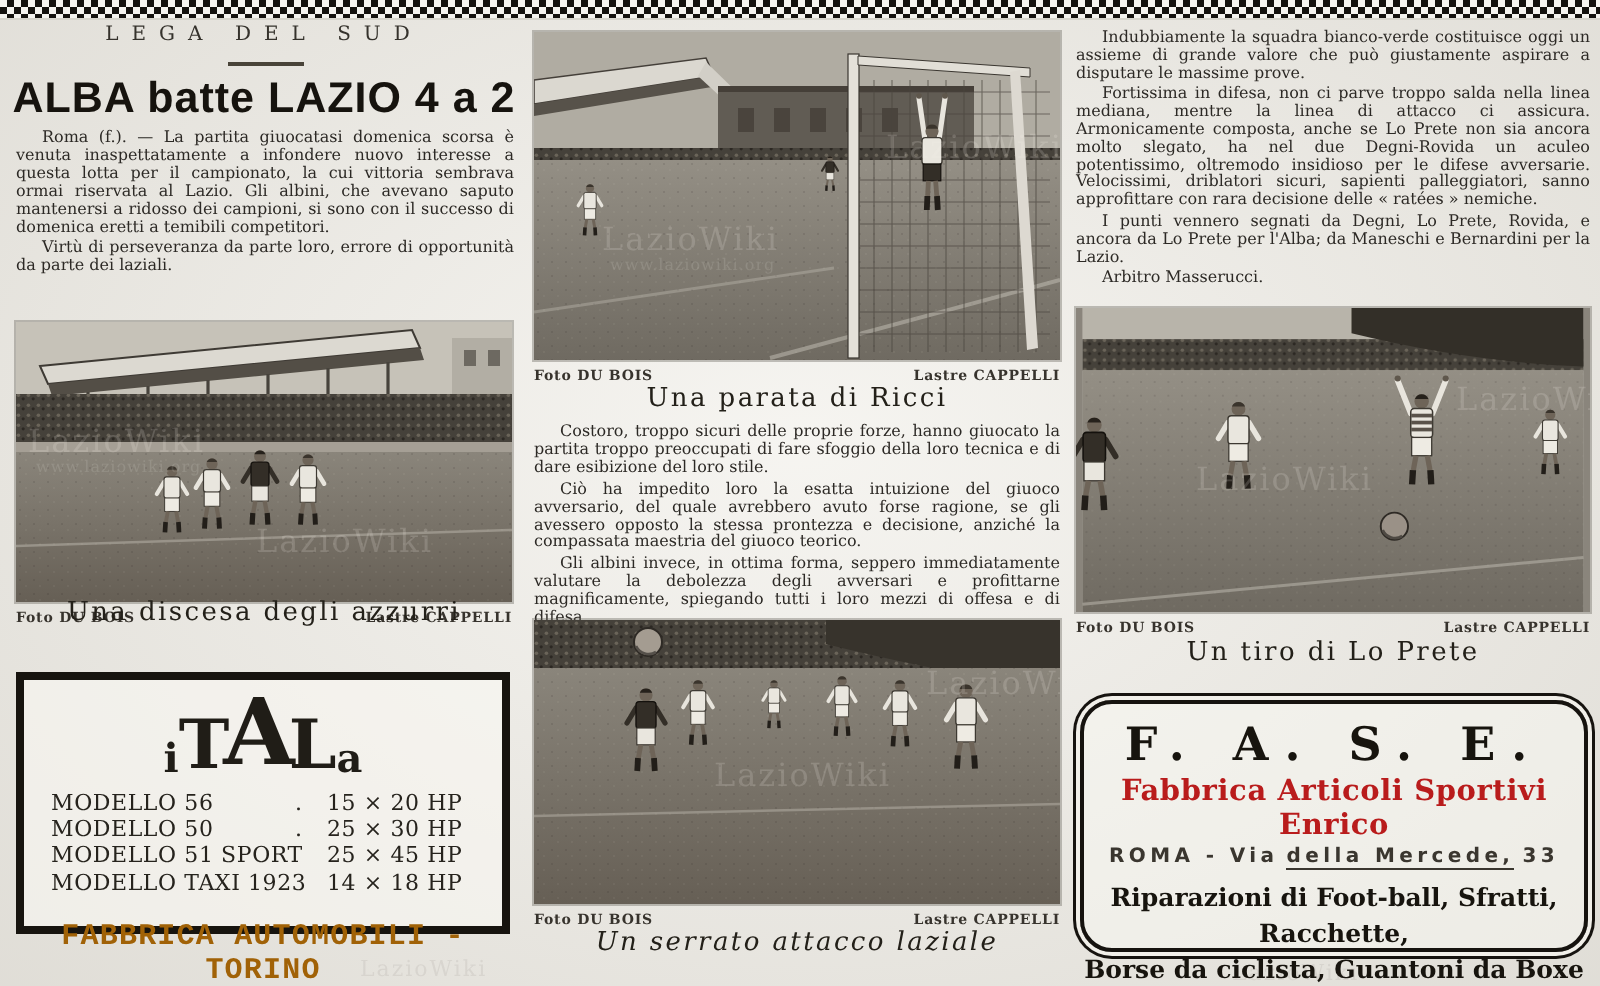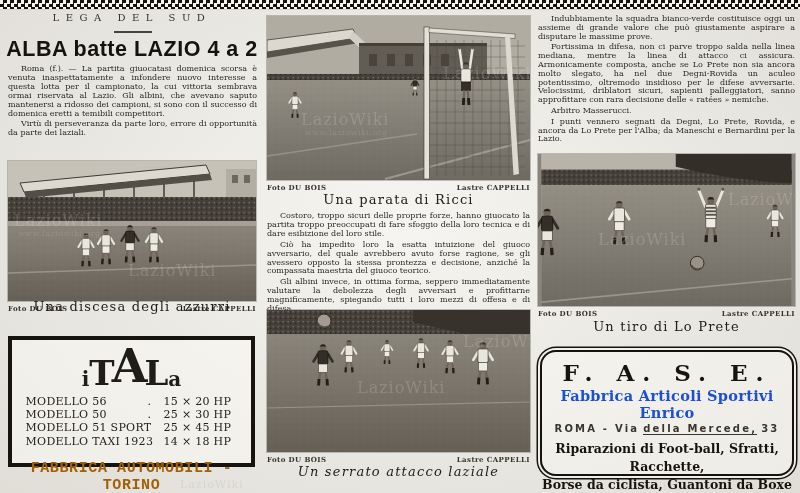--- a/index.html
+++ b/index.html
@@ -79,21 +79,21 @@
   .itala-row .hp { width:74px; white-space:nowrap; }
   .itala-footer { margin-top:7px; text-align:center; font-family:Liberation Mono, monospace;
     font-weight:bold; font-size:15px; letter-spacing:0.6px; color:#a16207; }
 
   
   #ad-fase { left:540px; top:350px; width:254px; height:126px;
     border:2px solid #16130f; border-radius:16px;
     box-shadow:0 0 0 2px #f1efe9, 0 0 0 3.5px #16130f;
     padding-top:7px; background:rgba(250,249,244,0.5); }
   .fase-title { text-align:center; font-weight:bold; font-size:23px; letter-spacing:8px; color:#17140e; }
-  .fase-sub { text-align:center; font-weight:bold; font-size:14.5px; letter-spacing:0.3px; margin-top:1px; color:#1d4ed8; }
+  .fase-sub { text-align:center; font-weight:bold; font-size:14.5px; letter-spacing:0.3px; margin-top:1px; color:#b91c1c; }
   .fase-addr { text-align:center; font-family:"DejaVu Sans", sans-serif; font-weight:bold;
     font-size:10px; letter-spacing:2.2px; margin-top:2px; color:#3a362f; }
   .fase-addr .u { border-bottom:1.2px solid #3a362f;text-align:center; }
   .fase-addr span { margin:0 2px; }
   .fase-body { margin-top:6px; text-align:center; font-weight:bold; font-size:12.5px;
     line-height:1.42; color:#17140e; }
 </style>
 </head>
 <body>
 
@@ -341,22 +341,22 @@
 </div>
 <div id="credits-serrato" class="credits">
   <span>Foto DU BOIS</span>
   <span>Lastre CAPPELLI</span>
 </div>
 <div id="caption-serrato" class="caption">Un serrato attacco laziale</div>
 
 <div id="right-text" class="abs body-text">
   <p>Indubbiamente la squadra bianco-verde costituisce oggi un assieme di grande valore che può giustamente aspirare a disputare le massime prove.</p>
   <p>Fortissima in difesa, non ci parve troppo salda nella linea mediana, mentre la linea di attacco ci assicura. Armonicamente composta, anche se Lo Prete non sia ancora molto slegato, ha nel due Degni-Rovida un aculeo potentissimo, oltremodo insidioso per le difese avversarie. Velocissimi, driblatori sicuri, sapienti palleggiatori, sanno approfittare con rara decisione delle « ratées » nemiche.</p>
+  <p>I punti vennero segnati da Degni, Lo Prete, Rovida, e ancora da Lo Prete per l'Alba; da Maneschi e Bernardini per la Lazio.</p>
   <p>Arbitro Masserucci.</p>
-  <p>I punti vennero segnati da Degni, Lo Prete, Rovida, e ancora da Lo Prete per l'Alba; da Maneschi e Bernardini per la Lazio.</p>
 </div>
 
 <div id="photo-tiro" class="photo">
   <svg viewBox="0 0 257 156">
     <rect width="257" height="156" fill="#b0aca2"></rect>
     <rect width="257" height="16" fill="#b8b4aa"></rect>
     <rect y="16" width="257" height="16" fill="url(#crowd)"></rect>
     <path d="M138,0 H257 V30 Q200,28 138,13 Z" fill="#332f28"></path>
     <rect y="32" width="257" height="124" fill="url(#fieldg)"></rect>
     <rect y="32" width="257" height="124" fill="url(#grain)"></rect>

